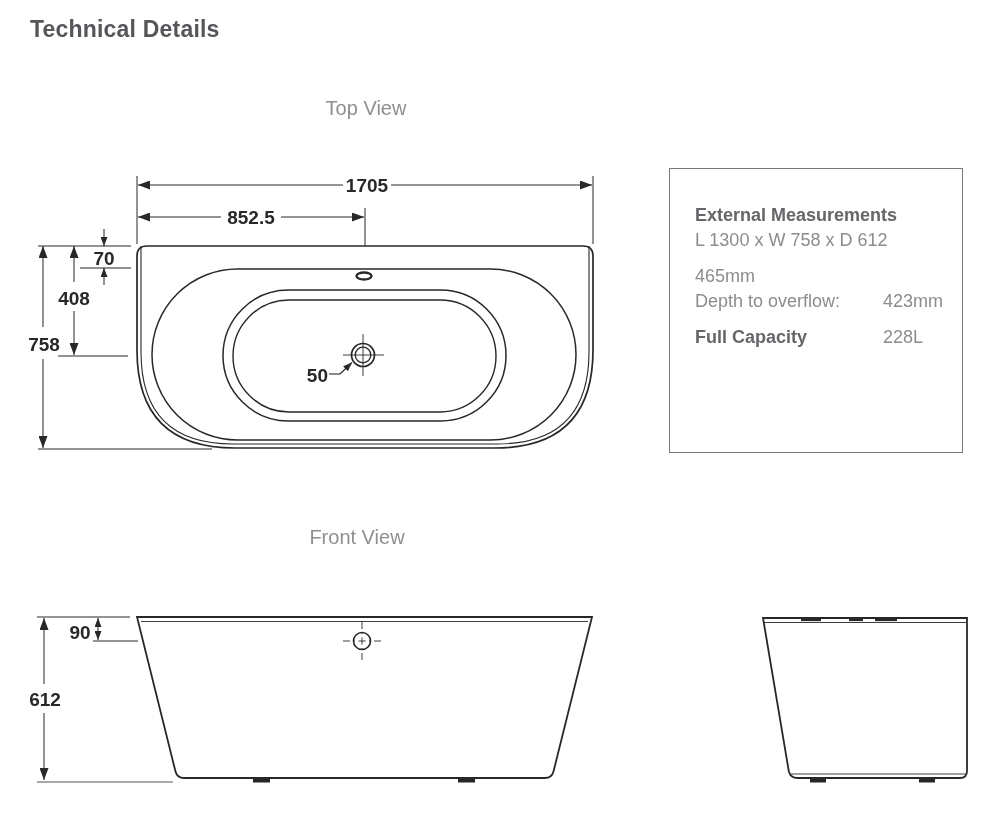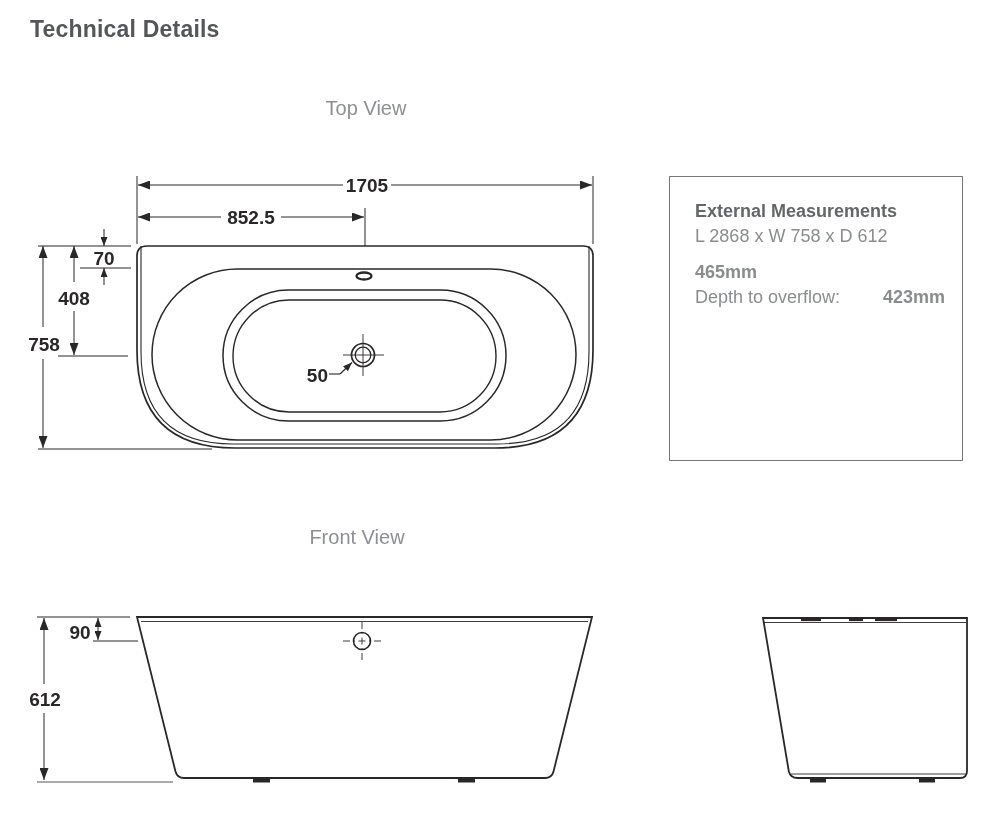--- a/index.html
+++ b/index.html
@@ -4,53 +4,57 @@
 <style>
   html,body{margin:0;padding:0;background:#ffffff;}
   .canvas{position:relative;width:996px;height:823px;background:#ffffff;overflow:hidden;
           font-family:"Liberation Sans", sans-serif;}
   .page-title{position:absolute;left:30px;top:16px;font-size:23px;font-weight:bold;color:#55565a;letter-spacing:.2px;}
   .view-label{position:absolute;width:220px;text-align:center;font-size:20px;color:#8d8f92;}
   .view-label.top{left:256px;top:97px;}
   .view-label.front{left:247px;top:526px;}
   .view-label.side{left:731px;top:527px;}
   .drawing{position:absolute;left:0;top:0;}
-  .spec-box{position:absolute;left:669px;top:176px;width:294px;height:285px;border:1.5px solid #77787b;
-            box-sizing:border-box;padding:22px 0 0 25px;font-size:18px;color:#8a8c8e;}
+  .spec-box{position:absolute;left:669px;top:168px;width:294px;height:285px;border:1.5px solid #77787b;
+            box-sizing:border-box;padding:34px 0 0 25px;font-size:18px;color:#8a8c8e;}
   .spec-box h3{margin:0;font-size:18px;font-weight:bold;color:#646669;line-height:25px;}
   .spec-box .plain{line-height:25px;margin:0;}
   .spec-box .sect{margin-top:11px;}
   .spec-row{display:flex;line-height:25px;}
   .spec-row .lbl{width:188px;flex:0 0 188px;}
   .spec-row .lbl.bold{font-weight:bold;color:#646669;}
-  .spec-row .val{white-space:nowrap;font-weight:bold;}
+  .spec-row .val{white-space:nowrap;}
   svg text{font-family:"Liberation Sans", sans-serif;font-size:19px;font-weight:600;fill:#2a2728;}
 </style>
 </head>
 <body>
 
 <div class="canvas">
 
   <div class="page-title">Technical Details</div>
   <div class="view-label top">Top View</div>
   <div class="view-label front">Front View</div>
 
   <div class="spec-box">
     <h3>External Measurements</h3>
-    <p class="plain">L 2868 x W 758 x D 612</p>
+    <p class="plain">L 1300 x W 758 x D 612</p>
     <div class="sect">
       <div class="spec-row">
         <span class="val">465mm</span>
       </div>
       <div class="spec-row">
         <span class="lbl">Depth to overflow:</span>
         <span class="val">423mm</span>
       </div>
     </div>
     <div class="sect">
+      <div class="spec-row">
+        <span class="lbl bold">Full Capacity</span>
+        <span class="val">228L</span>
+      </div>
     </div>
   </div>
 
   <svg class="drawing" width="1000" height="823" viewBox="0 0 1000 823" fill="none">
     <defs>
       <marker id="arr" viewBox="0 0 12 9" refX="12" refY="4.5" markerWidth="12" markerHeight="9" markerUnits="userSpaceOnUse" orient="auto-start-reverse">
         <path d="M0,0 L12,4.5 L0,9 Z" fill="#2a2728"></path>
       </marker>
       <marker id="arrs" viewBox="0 0 9 7" refX="9" refY="3.5" markerWidth="9" markerHeight="7" markerUnits="userSpaceOnUse" orient="auto-start-reverse">
         <path d="M0,0 L9,3.5 L0,7 Z" fill="#2a2728"></path>

